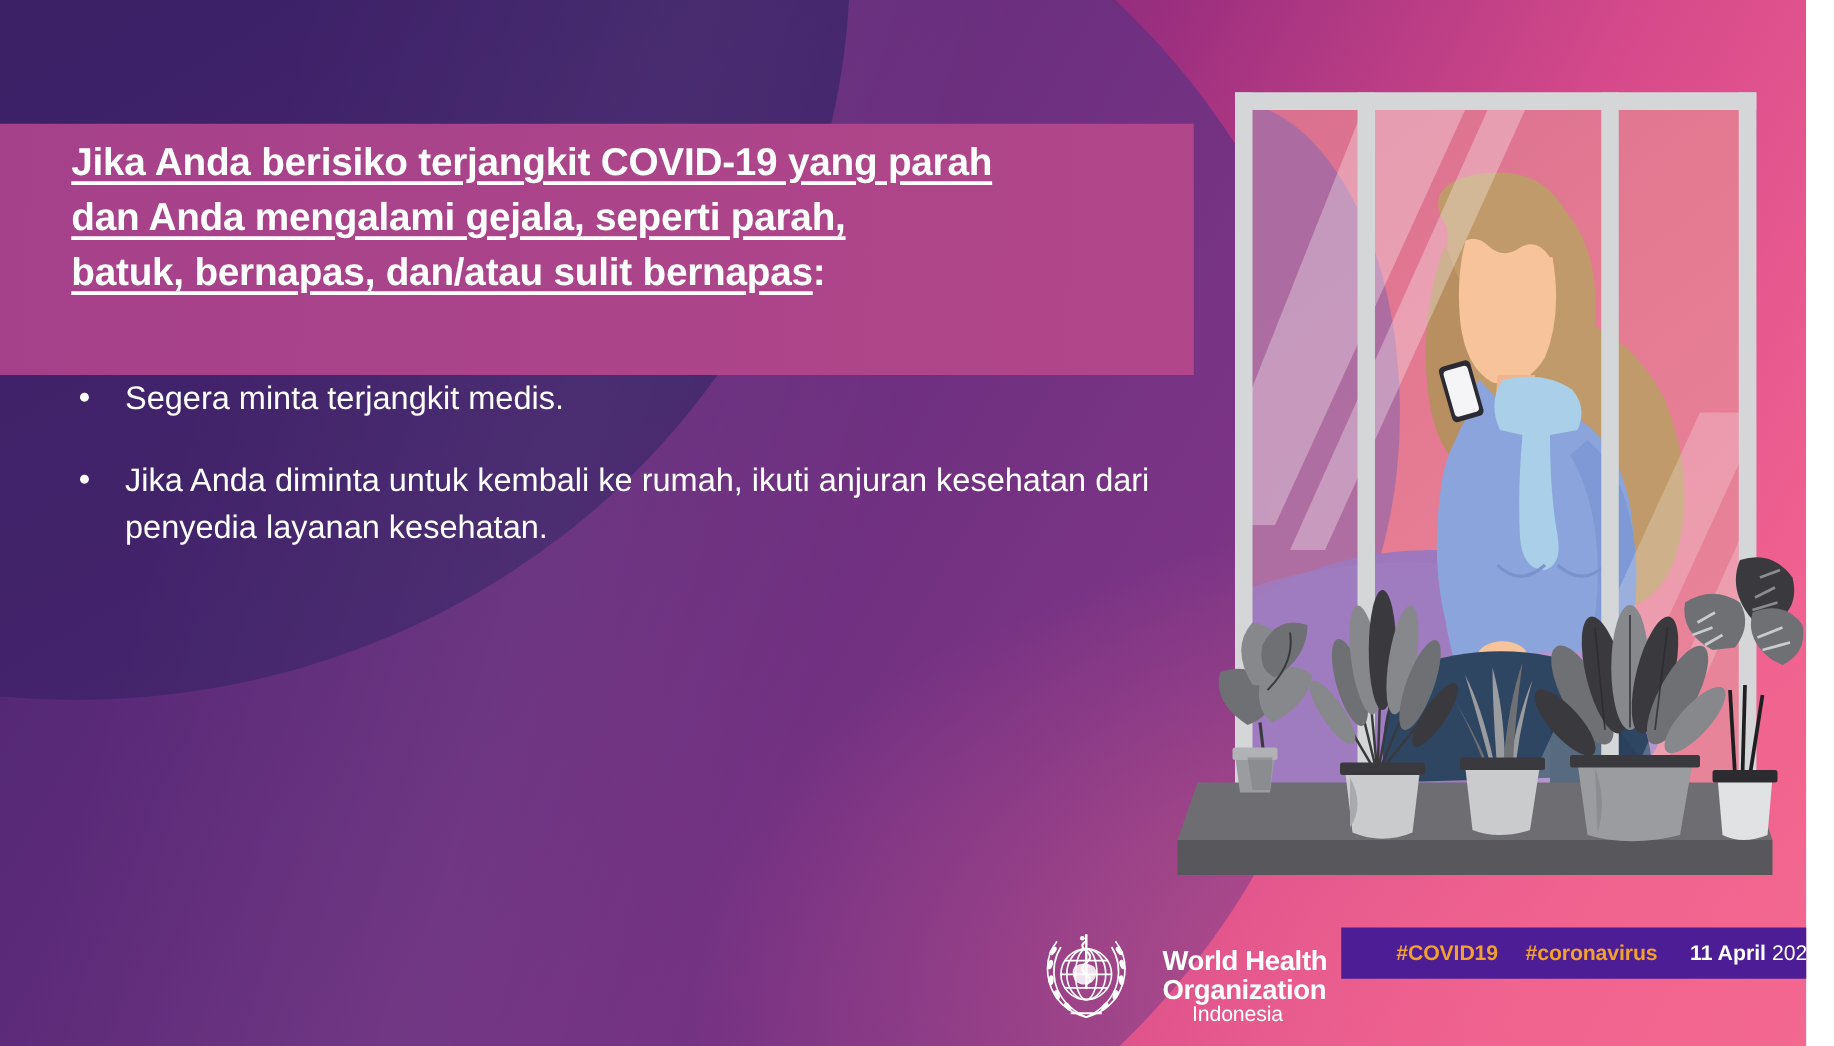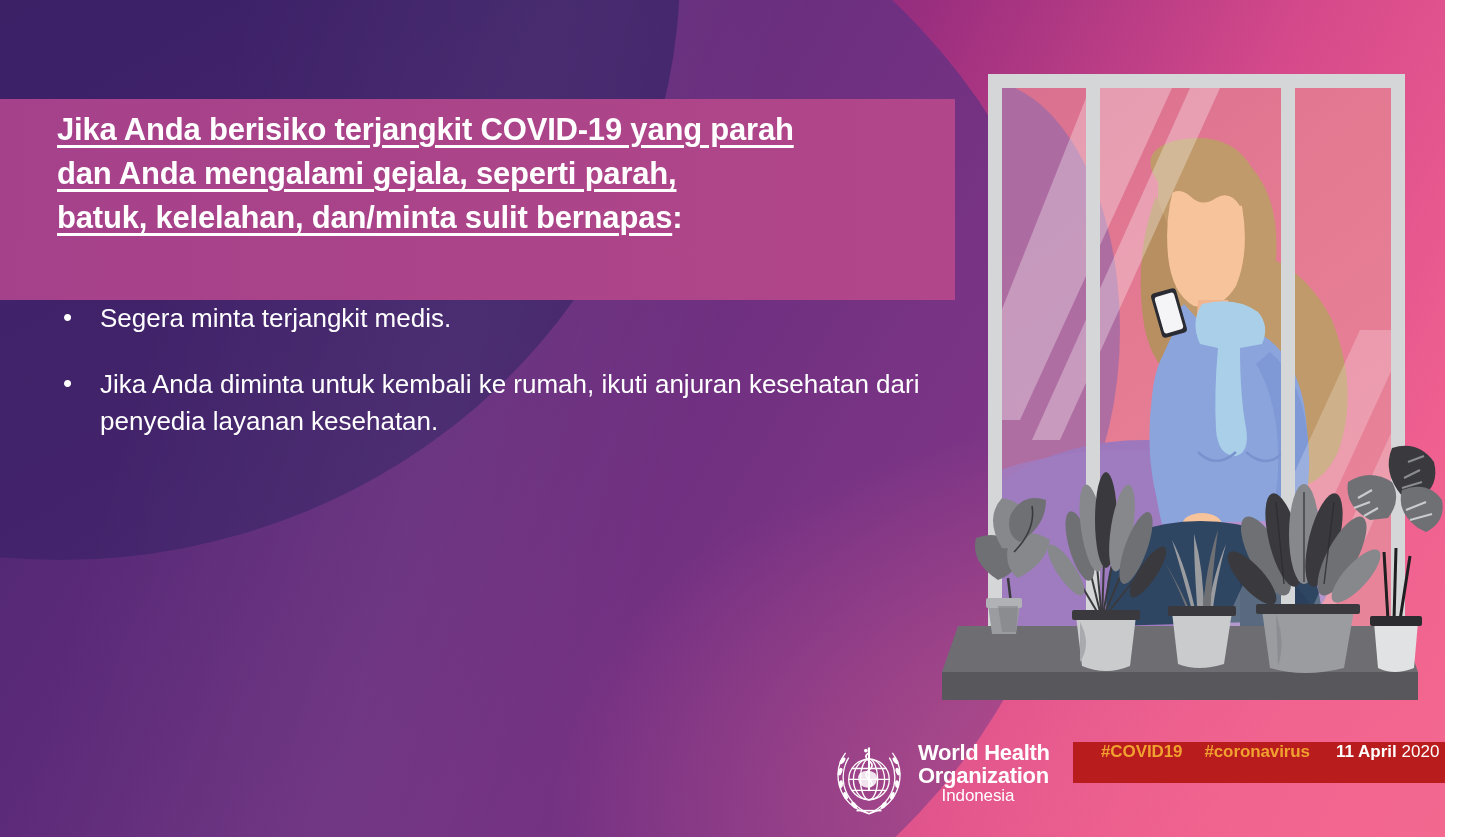--- a/index.html
+++ b/index.html
@@ -138,22 +138,22 @@
   .footer {
     position:absolute;
     left:830px; bottom:14px;
     width:637px; height:105px;
     z-index:8;
     display:flex;
     align-items:center;
   }
   .who-logo-group {
     display:flex;
-    align-items:flex-start;
-    gap:4px;
+    align-items:flex-end;
+    gap:16px;
     margin-top:20px;
   }
   .who-emblem { width:78px; height:78px; flex:0 0 78px; }
   .who-wordmark {
     margin-left:6px;
     color:#ffffff;
     line-height:1.0;
   }
   .who-line1, .who-line2 {
     font-size:22px;
@@ -172,24 +172,25 @@
     font-weight:normal;
     display:block;
     text-align:center;
     width:120px;
     letter-spacing:-0.1px;
   }
   .tag-bar {
     position:absolute;
     left:1073px; top:742px;
     width:394px; height:41px;
-    background:#b91c1c;
+    background:#4c1d95;
     display:flex;
+    align-items:center;
     gap:22px;
-    padding-left:28px;
+    padding-left:44px;
     z-index:9;
   }
   .tag {
     color:#f0a130;
     font-size:17px;
     font-weight:bold;
     letter-spacing:-0.1px;
   }
   .tag-date {
     color:#ffffff;
@@ -387,21 +388,21 @@
         <path d="M434 622 L478 622 L474 668 Q454 676 438 668 Z" fill="#e0e2e4"></path>
         <rect x="430" y="616" width="52" height="10" rx="2" fill="#2c2c30"></rect>
       </g>
     </svg>
   </div>
 
   <div class="headline-band"></div>
   <div class="headline-text">
     <span class="u">Jika Anda berisiko terjangkit COVID-19 yang parah</span><br>
     <span class="u">dan Anda mengalami gejala, seperti parah,</span><br>
-    <span class="u">batuk, kelelahan, dan/minta sulit bernapas</span><span>:</span>
+    <span class="u">batuk, bernapas, dan/atau sulit bernapas</span><span>:</span>
   </div>
 
   <div class="bullets">
     <div class="bullet-row">
       <span class="bullet-dot">•</span>
       <span class="bullet-copy">Segera minta terjangkit medis.</span>
     </div>
     <div class="bullet-row">
       <span class="bullet-dot">•</span>
       <span class="bullet-copy">Jika Anda diminta untuk kembali ke rumah, ikuti anjuran kesehatan dari penyedia layanan kesehatan.</span>

